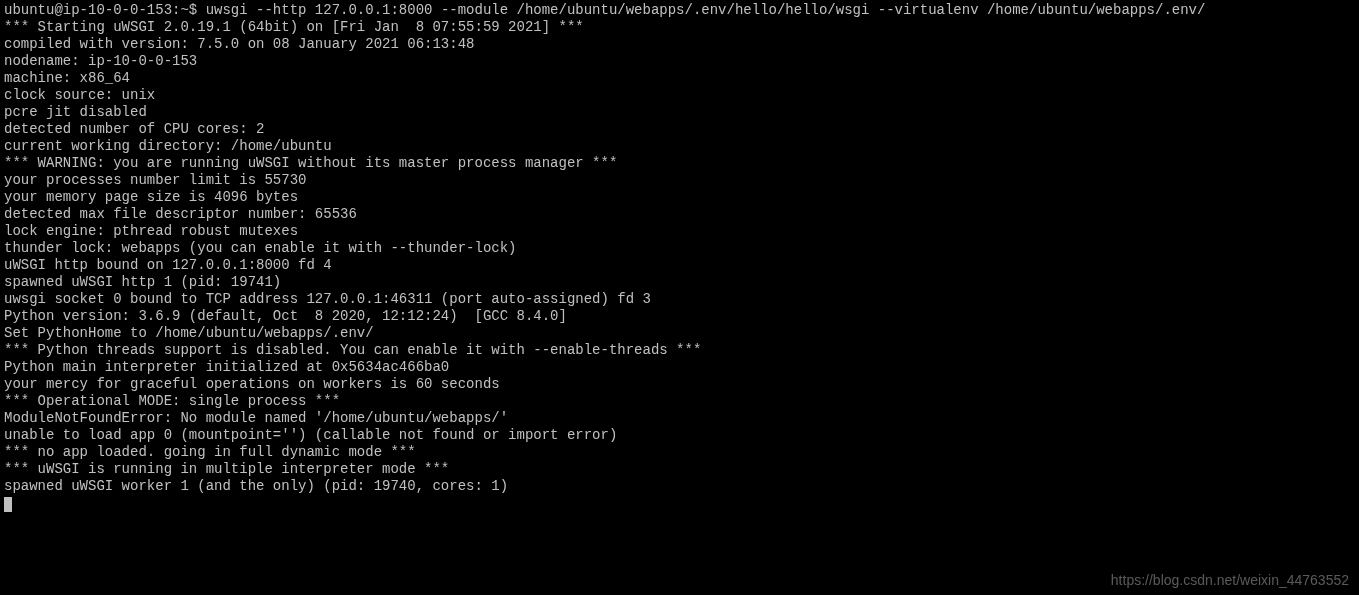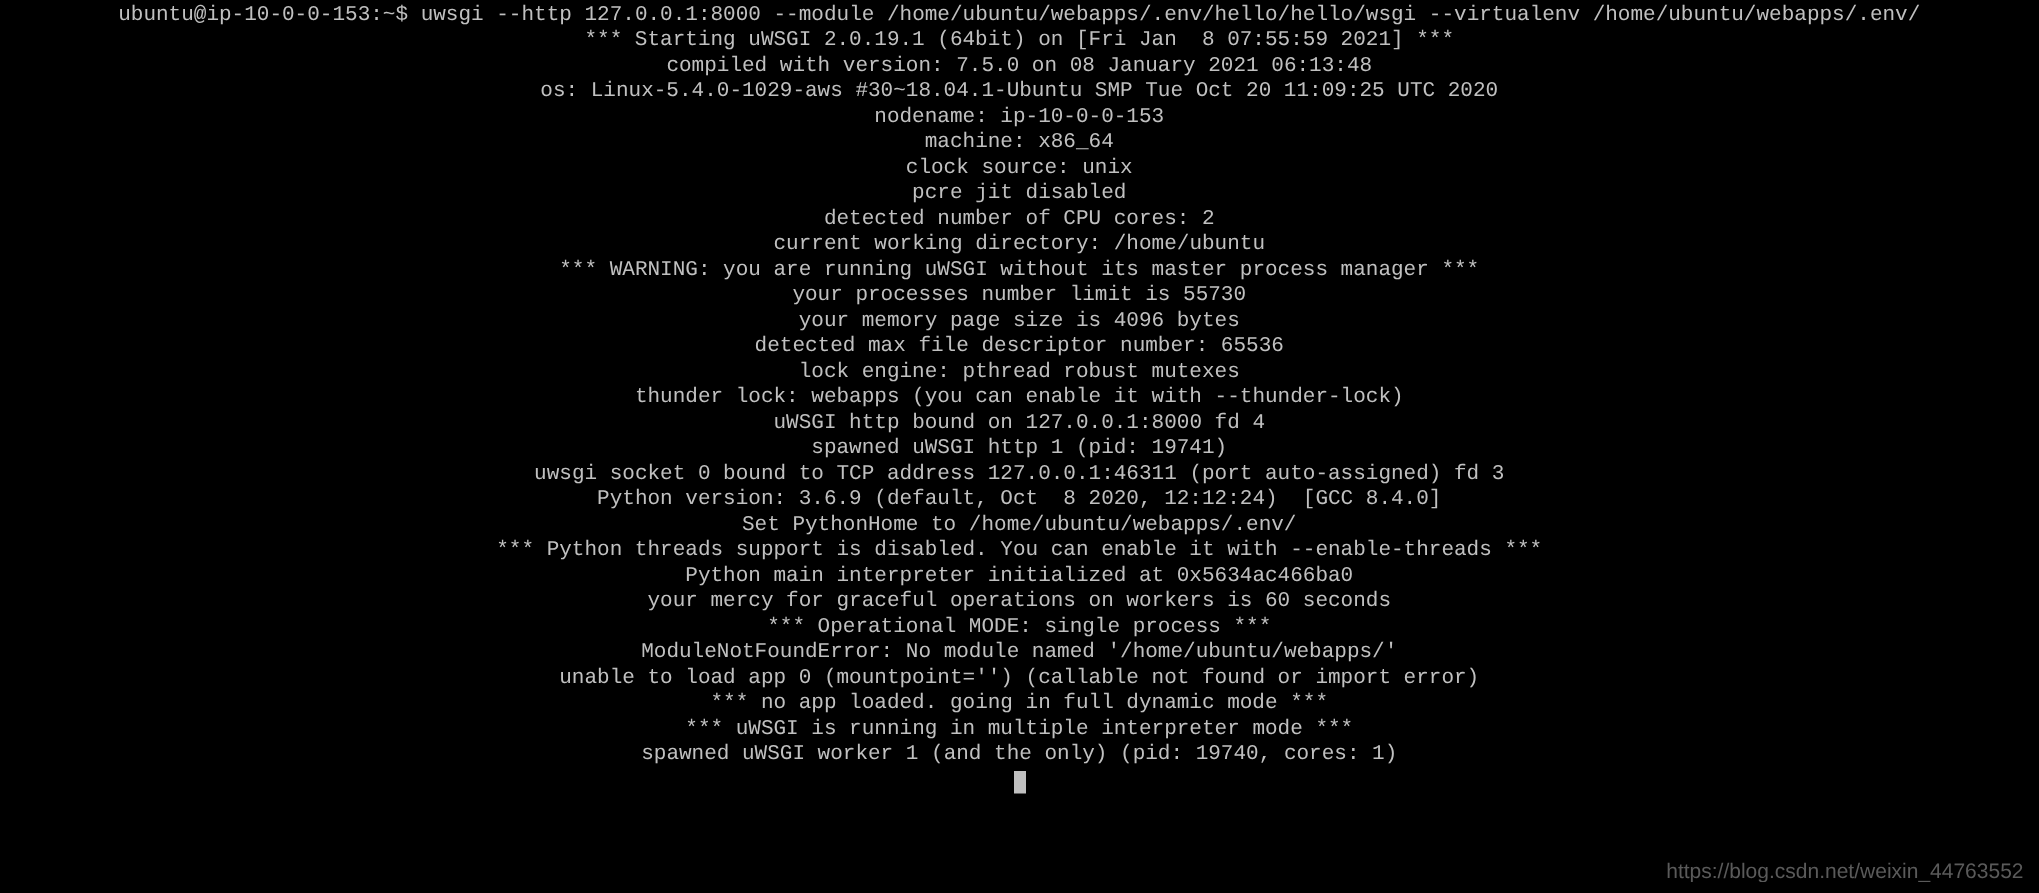--- a/index.html
+++ b/index.html
@@ -15,21 +15,20 @@
       line-height: 17px;
       width: 1359px;
       height: 595px;
       position: relative;
       overflow: hidden;
       padding: 2px 4px;
     }
     .terminal-line {
       white-space: pre;
       font-family: inherit;
-      text-align: center;
     }
     .prompt {
       color: #c0c0c0;
     }
     .cursor {
       display: inline-block;
       width: 8px;
       height: 15px;
       background-color: #c0c0c0;
       vertical-align: text-bottom;
@@ -46,21 +45,20 @@
     }
   </style>
 </head>
 <body>
 
 <div>
   <div class="terminal-line"><span class="prompt">ubuntu@ip-10-0-0-153:~$ </span><span>uwsgi --http 127.0.0.1:8000 --module /home/ubuntu/webapps/.env/hello/hello/wsgi --virtualenv /home/ubuntu/webapps/.env/</span></div>
   <div id="output-lines">
       <div class="terminal-line">*** Starting uWSGI 2.0.19.1 (64bit) on [Fri Jan  8 07:55:59 2021] ***</div>
       <div class="terminal-line">compiled with version: 7.5.0 on 08 January 2021 06:13:48</div>
-      <div class="terminal-line">os: Linux-5.4.0-1029-aws #30~18.04.1-Ubuntu SMP Tue Oct 20 11:09:25 UTC 2020</div>
       <div class="terminal-line">nodename: ip-10-0-0-153</div>
       <div class="terminal-line">machine: x86_64</div>
       <div class="terminal-line">clock source: unix</div>
       <div class="terminal-line">pcre jit disabled</div>
       <div class="terminal-line">detected number of CPU cores: 2</div>
       <div class="terminal-line">current working directory: /home/ubuntu</div>
       <div class="terminal-line">*** WARNING: you are running uWSGI without its master process manager ***</div>
       <div class="terminal-line">your processes number limit is 55730</div>
       <div class="terminal-line">your memory page size is 4096 bytes</div>
       <div class="terminal-line">detected max file descriptor number: 65536</div>

